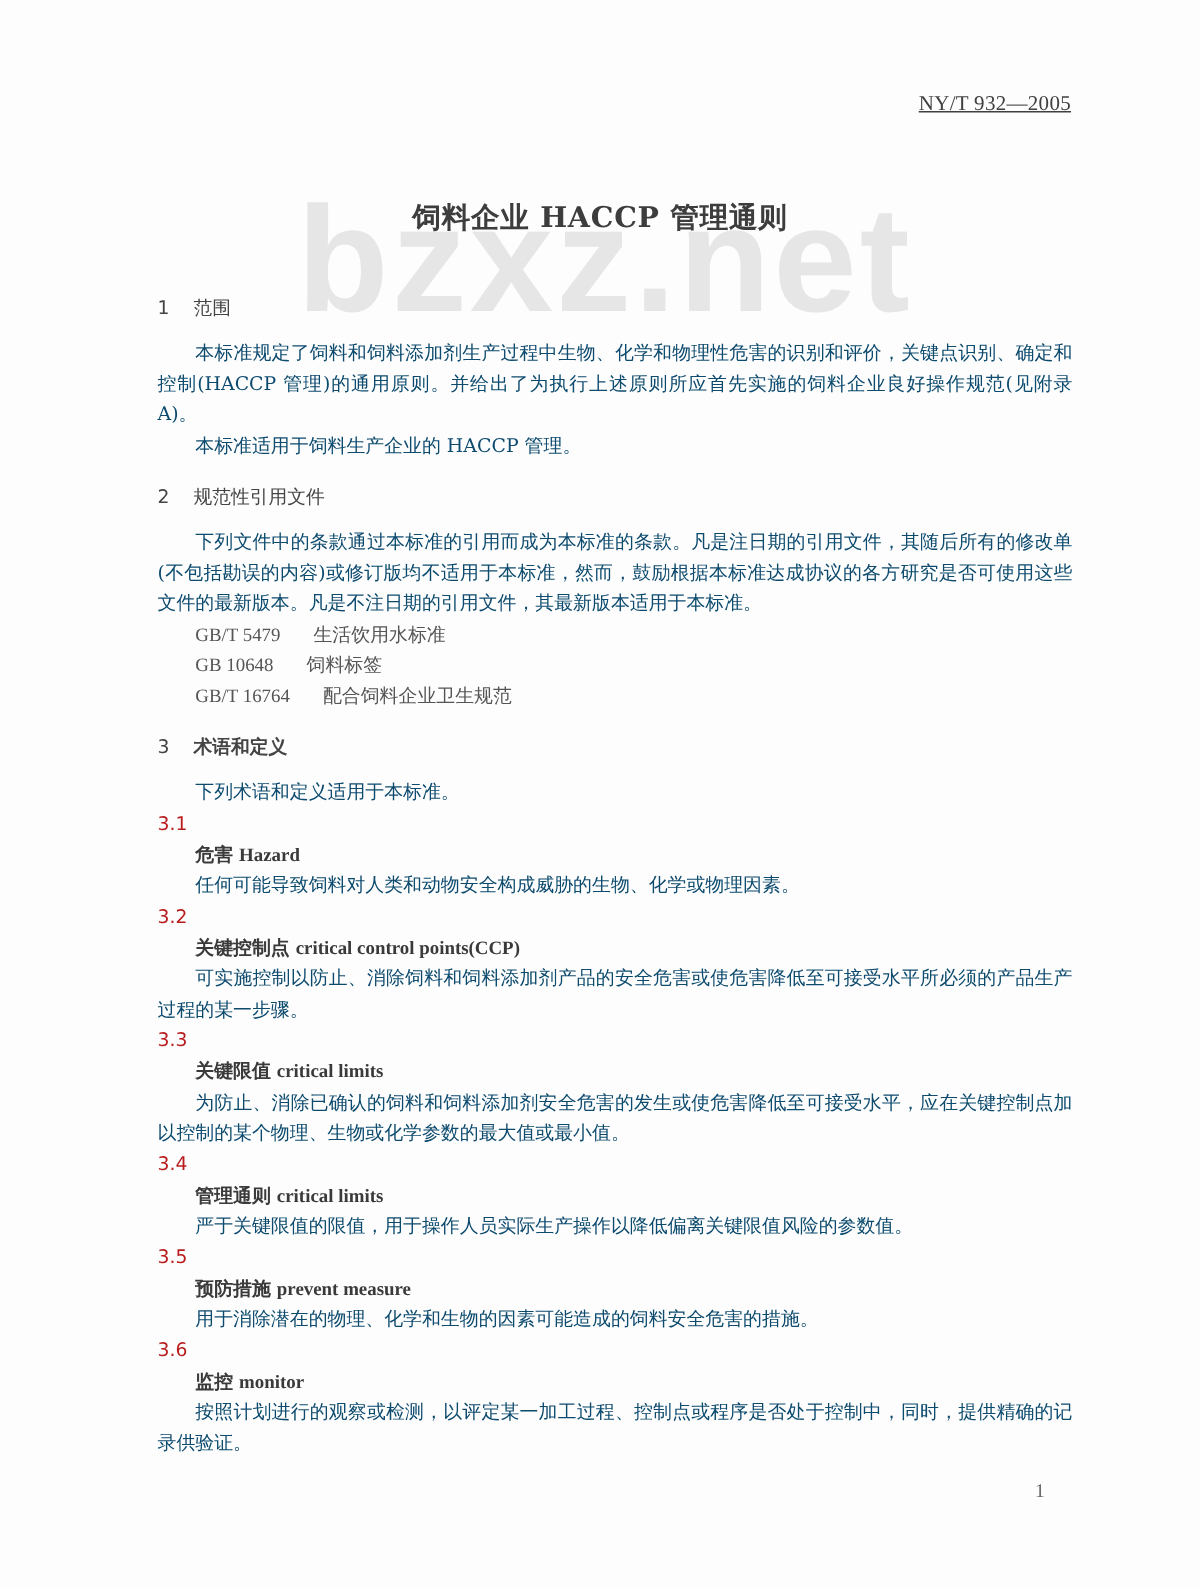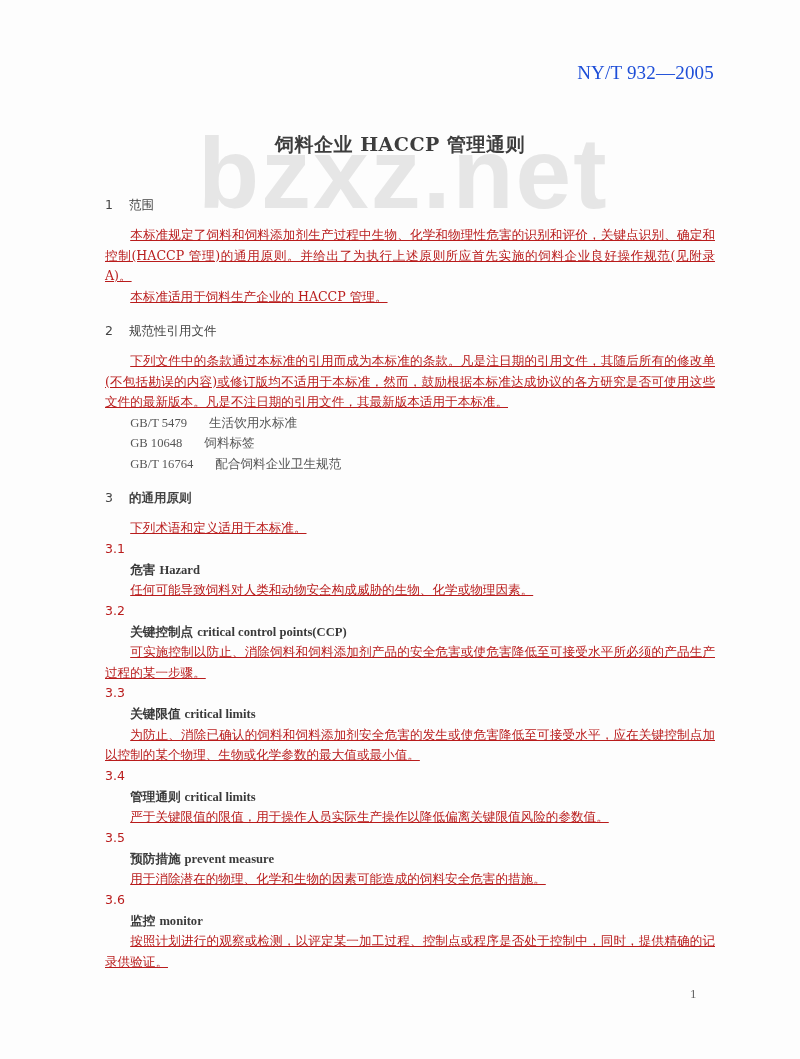--- a/index.html
+++ b/index.html
@@ -19,23 +19,24 @@
       position: absolute;
       left: 0; top: 0;
       width: 800px; height: 1059px;
       background: #fdfdfd;
     }
     .std-code {
       position: absolute;
       right: 86px;
       top: 62px;
       font-family: "Liberation Serif", serif;
-      font-size: 19px;
-      color: #1d4ed8;
+      font-size: 14px;
+      color: #404040;
       letter-spacing: 0.2px;
+      text-decoration: underline;
     }
     .watermark {
       position: absolute;
       left: 198px;
       top: 128px;
       font-family: "Liberation Sans", sans-serif;
       font-weight: bold;
       font-size: 100px;
       line-height: 90px;
       color: #e6e6e6;
@@ -72,22 +73,21 @@
       height: 20px;
     }
     .sec-head .num {
       display: inline-block;
       width: 20px;
     }
     .para {
       text-indent: 2em;
       margin: 0;
       text-align: justify;
-      color: #b91c1c;
-      text-decoration: underline;
+      color: #0c4a6e;
     }
     .gap-s { height: 10px; }
     .gap-m { height: 14px; }
     .ref-item {
       padding-left: 2em;
       margin: 0;
       color: #555;
     }
     .ref-item .code {
       display: inline-block;
@@ -161,21 +161,21 @@
       <p class="ref-item">
         <span class="code">GB/T 16764</span><span>配合饲料企业卫生规范</span>
       </p>
     </div>
 
     <div class="gap-m"></div>
 
     <div>
       <p class="sec-head">
         <span class="num">3</span>
-        <span style="font-weight:bold;">的通用原则</span>
+        <span style="font-weight:bold;">术语和定义</span>
       </p>
       <div class="gap-s"></div>
       <p class="para">下列术语和定义适用于本标准。</p>
 
       <div>
         <p class="term-num">3.1</p>
         <p class="term-name"><span>危害</span><span class="en">Hazard</span></p>
         <p class="para">任何可能导致饲料对人类和动物安全构成威胁的生物、化学或物理因素。</p>
       </div>
 

